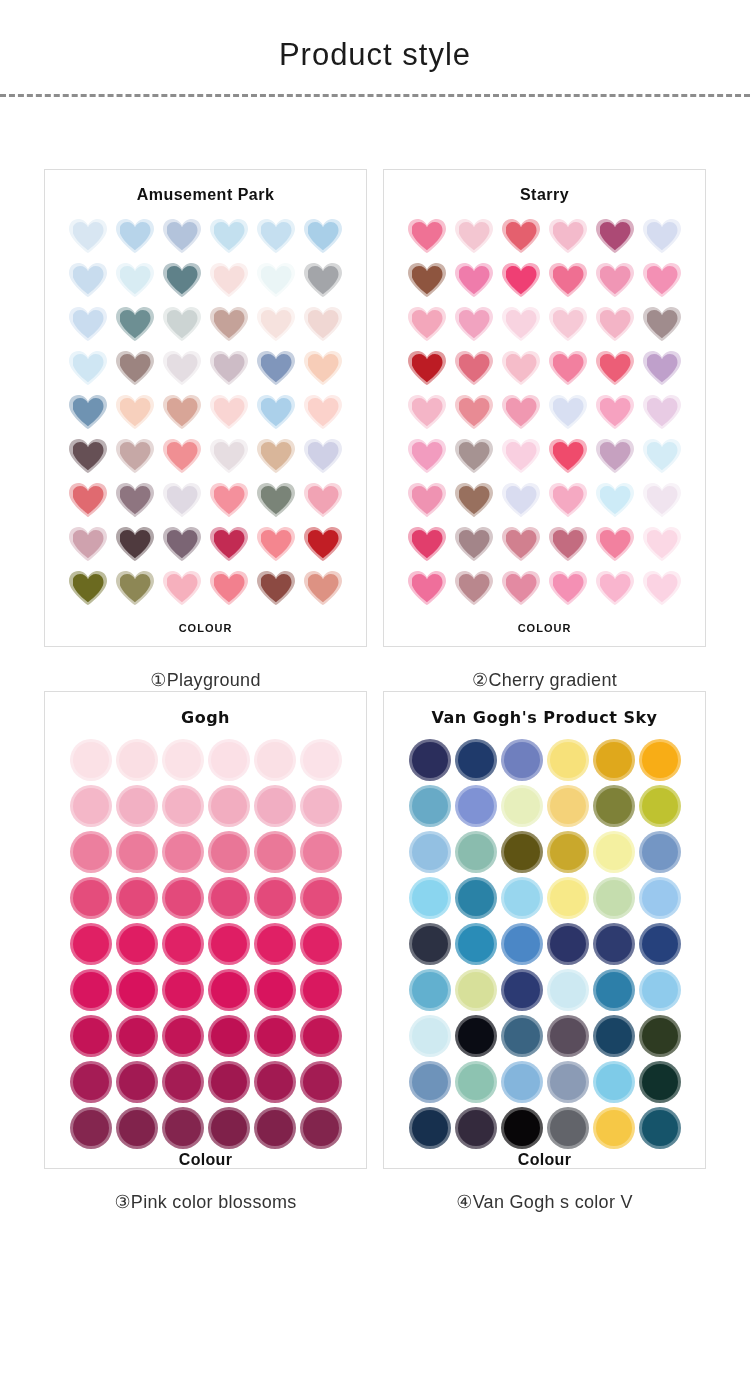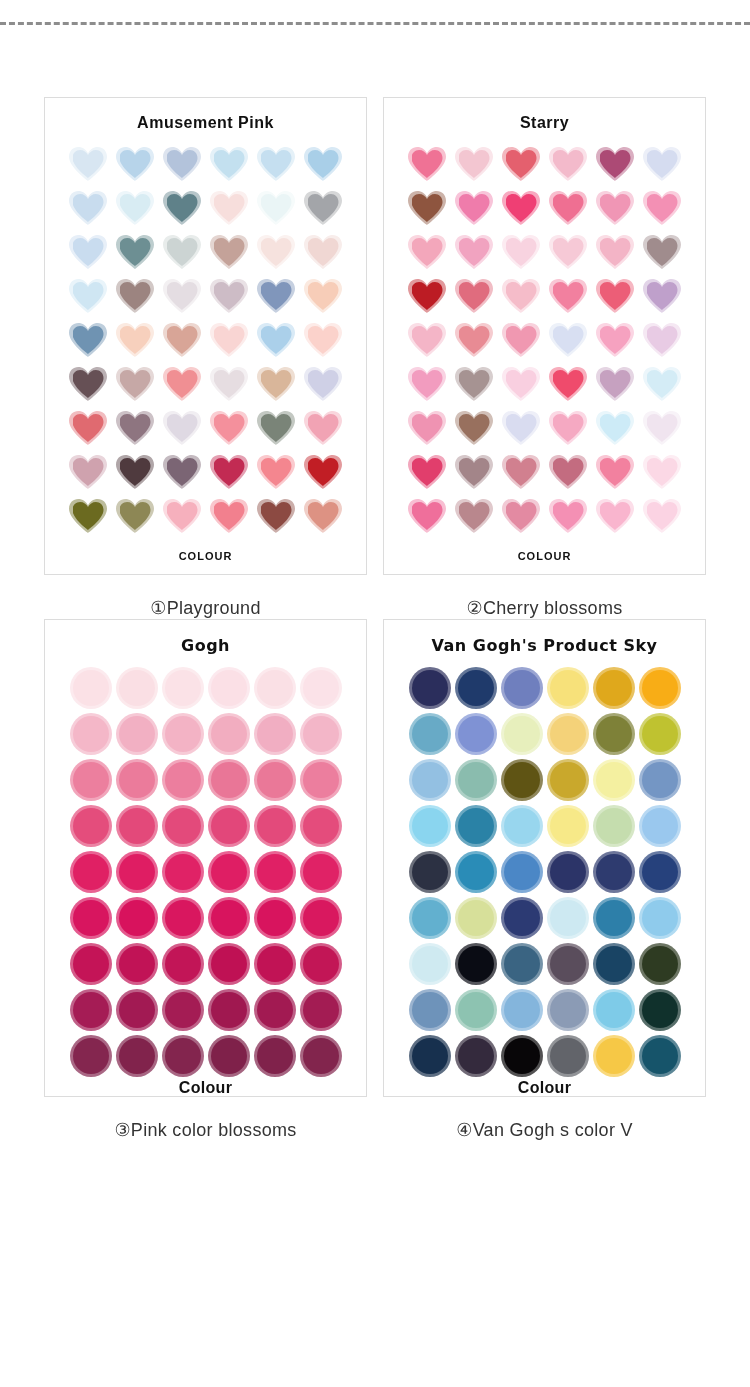--- a/index.html
+++ b/index.html
@@ -150,27 +150,28 @@
     font-size: 18px;
     color: #333333;
     letter-spacing: 0.3px;
     text-align: center;
   }
 </style>
 </head>
 <body>
 
 <div>
+  <div class="page-title">Product style</div>
   <div class="divider"></div>
 </div>
 
 <div class="panels" id="panels-root">
     <div class="panel-cell">
       <div class="sheet">
-        <div class="sheet-title">Amusement  Pink</div>
+        <div class="sheet-title">Amusement  Park</div>
         <div class="swatch-grid hearts">
           <div class="cell">
             <div class="heart">
               <div class="lobe" style="background: rgb(237, 244, 249);"></div>
               <div class="lobe-inner" style="background: rgb(216, 230, 242);"></div>
             </div>
           </div>
           <div class="cell">
             <div class="heart">
               <div class="lobe" style="background: rgb(223, 236, 246);"></div>
@@ -818,21 +819,21 @@
           </div>
           <div class="cell">
             <div class="heart">
               <div class="lobe" style="background: rgb(253, 235, 242);"></div>
               <div class="lobe-inner" style="background: rgb(251, 211, 227);"></div>
             </div>
           </div>
         </div>
         <div class="sheet-footer">COLOUR</div>
       </div>
-      <div class="caption">②Cherry blossoms</div>
+      <div class="caption">②Cherry gradient</div>
     </div>
     <div class="panel-cell">
       <div class="sheet">
         <div class="sheet-title rounded">Gogh</div>
         <div class="swatch-grid dots">
           <div class="cell">
             <div class="dot" style="background: rgb(252, 234, 238);">
               <div class="dot-inner" style="background: rgb(251, 225, 230);"></div>
             </div>
           </div>

